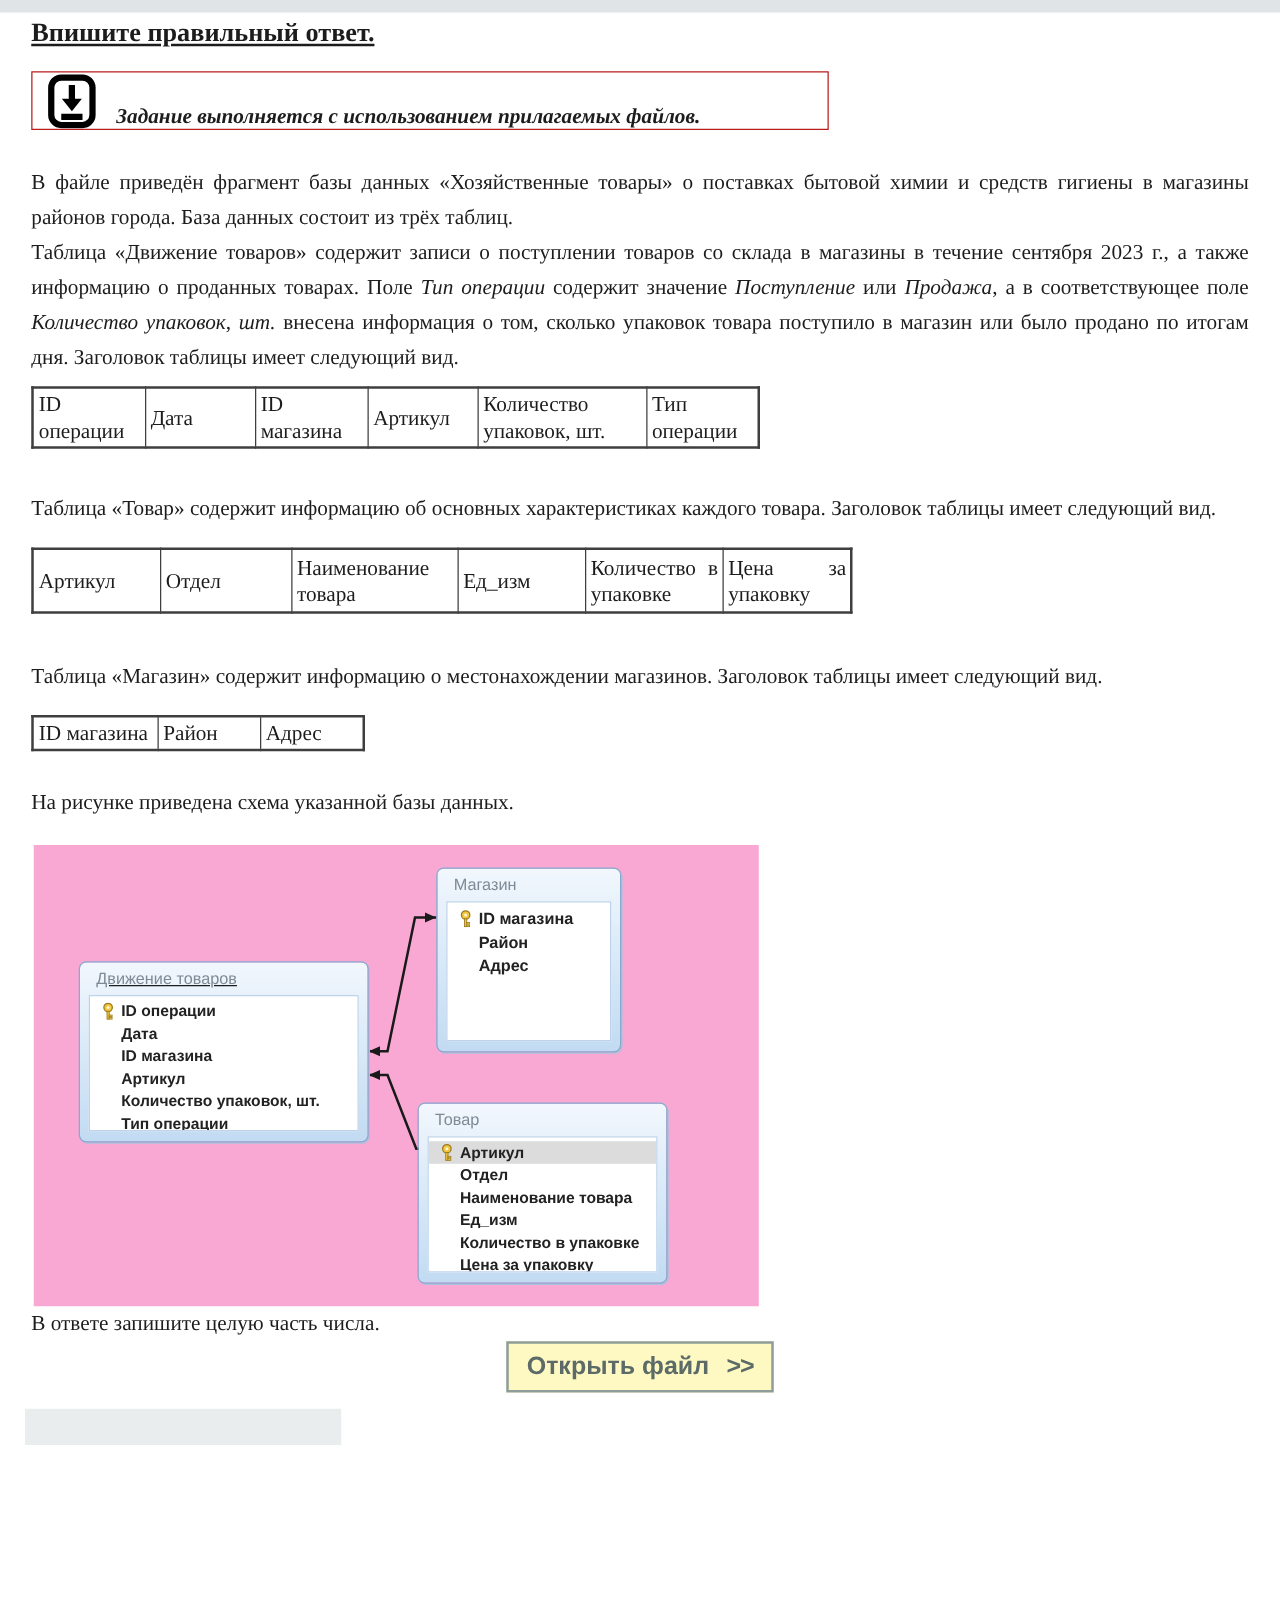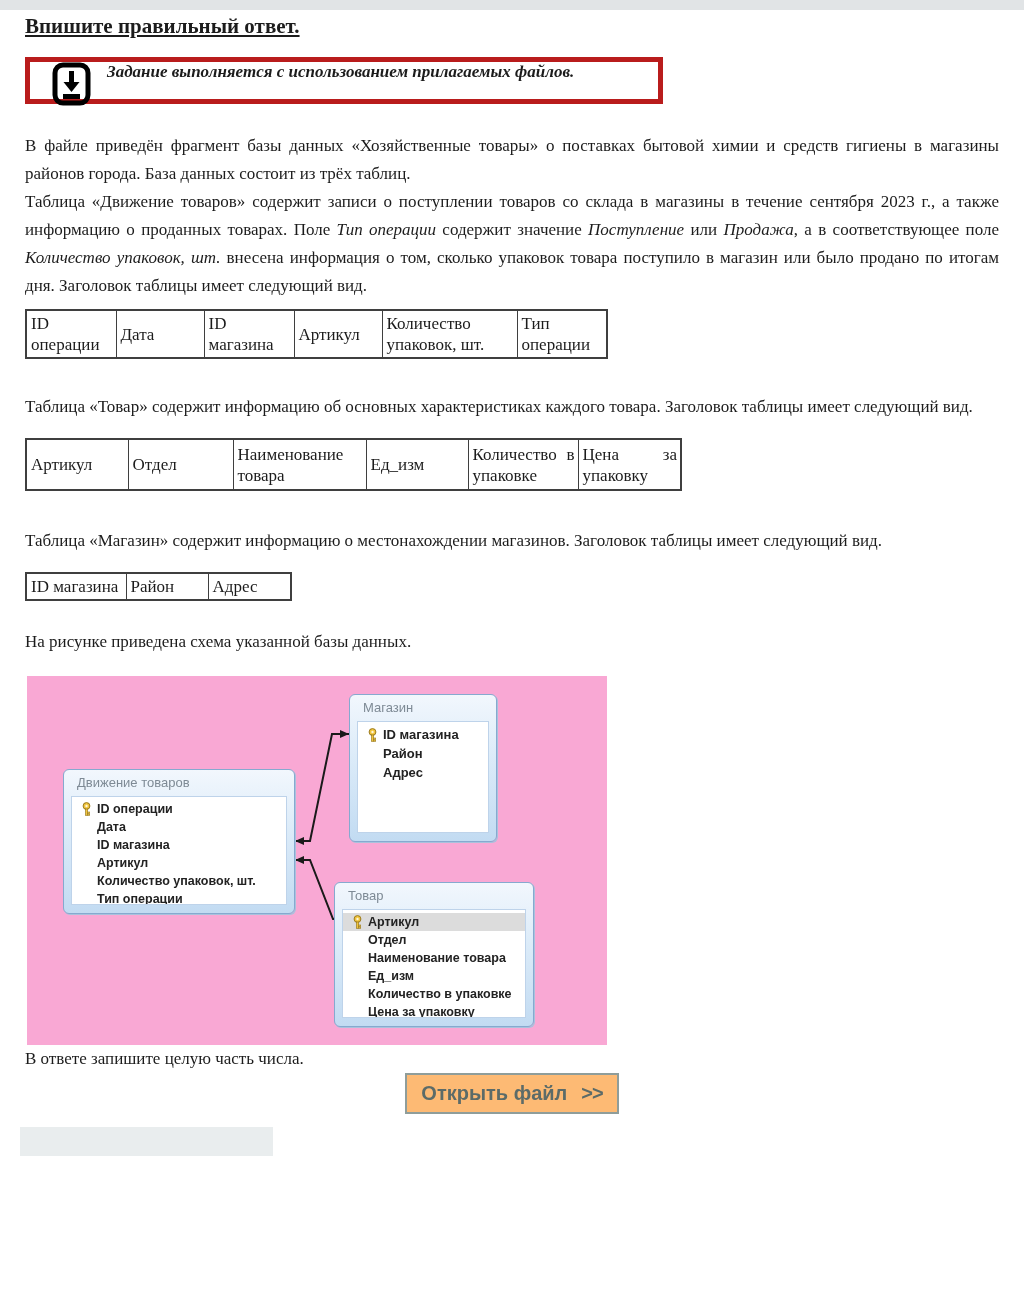--- a/index.html
+++ b/index.html
@@ -9,22 +9,22 @@
     position:relative; width:1024px; height:1291px; background:#ffffff;
     overflow:hidden; color:#1c1c1c;
     font-family:"Liberation Serif","DejaVu Serif",serif;
   }
   .topbar { width:100%; height:10px; background:#e1e4e6; }
   .content { padding:0 25px; }
 
   .prompt-heading { margin-top:4px; font-size:21px; font-weight:bold;text-decoration:underline; }
 
   .attachment-box {
-    margin-top:18px; width:638px; height:47px; border:5px solid #b91c1c;
-    display:flex; align-items:flex-start; gap:16px; padding-left:21px;
+    margin-top:18px; width:638px; height:47px; border:1px solid #b91c1c;
+    display:flex; align-items:flex-end; gap:16px; padding-left:11px;
   }
   .download-icon { flex:0 0 auto; display:block; }
   .attachment-text { font-size:17px; font-weight:bold; font-style:italic; }
 
   .para {
     font-size:17px; line-height:28px; text-align:justify; text-justify:inter-word;
   }
   .para .it { font-style:italic; }
   .para-block { margin-top:28px; }
   .mt-product { margin-top:34px; }
@@ -70,27 +70,27 @@
   .field {
     display:flex; align-items:center; height:18px; padding-left:9px;
     font-size:12.5px; font-weight:bold; color:#222;
   }
   .entity-shop .field { height:19px; font-size:13px; }
   .field.hl { background:#dcdcdc; }
   .key-slot { width:16px; display:flex; align-items:center; }
   .field.nokey .key-slot { visibility:hidden; }
 
   .e-shop { left:322px; top:18px; width:148px; height:148px; }
-  .e-movement { left:36px; top:93px; width:232px; height:145px; }
+  .e-movement { left:36px; top:93px; width:232px; height:145px;text-decoration:underline; }
   .e-product { left:307px; top:206px; width:200px; height:145px; }
 
   .button-row { margin-top:0; text-align:center; }
   .open-file-button {
     display:inline-block; min-width:197px; height:41px; padding:0 14px;
-    background:#fdba74; border:2px solid #8f9d9a; cursor:pointer;
+    background:#fef9c3; border:2px solid #8f9d9a; cursor:pointer;
     font-family:"Liberation Sans","DejaVu Sans",sans-serif;
     font-size:20px; font-weight:bold; color:#5c6b68; line-height:37px;
   }
   .open-file-button .arrows { margin-left:14px; letter-spacing:-1px; }
 
   .answer-input {
     display:block; margin-top:13px; margin-left:-5px;
     width:253px; height:29px; background:#e9edee; border:none; outline:none;
     font-family:"Liberation Sans","DejaVu Sans",sans-serif; font-size:15px;
     padding:0 8px; color:#1c1c1c;

